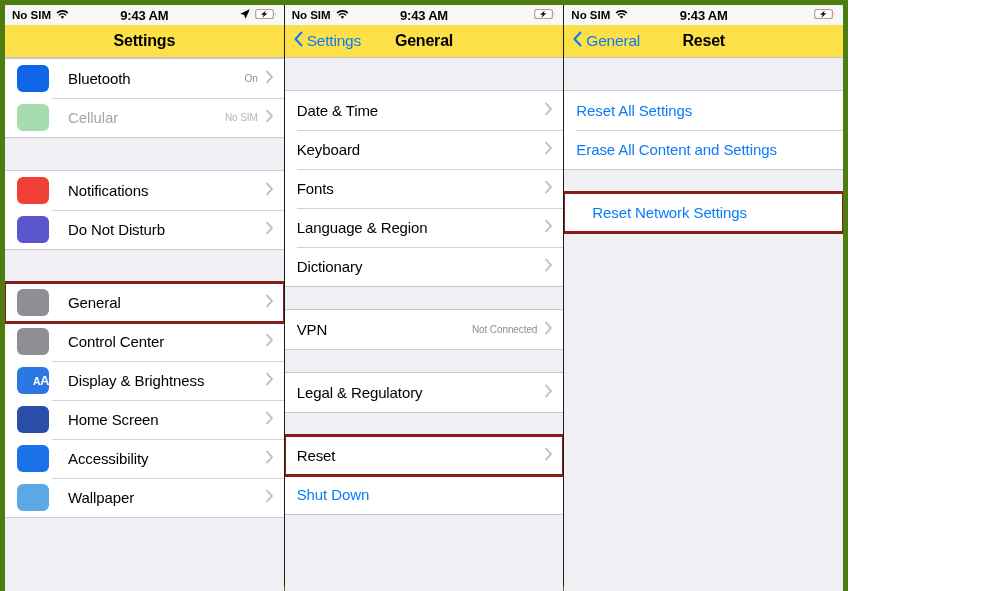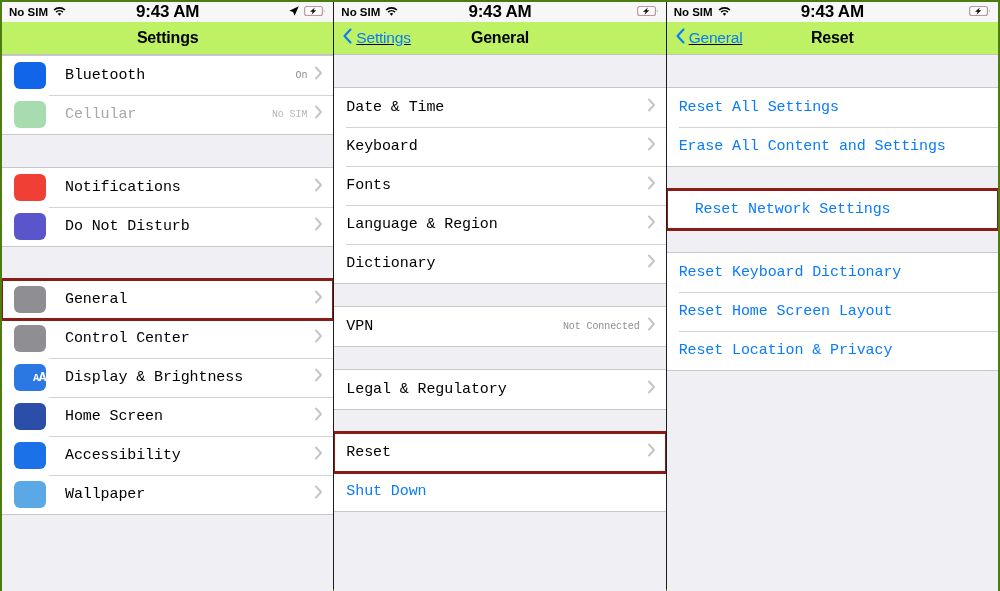--- a/index.html
+++ b/index.html
@@ -4,22 +4,22 @@
 <style>
   * { box-sizing: border-box; margin: 0; padding: 0; }
   html, body {
     width: 1000px; height: 591px;
     background: #ffffff;
     font-family: "Liberation Sans", sans-serif;
     -webkit-font-smoothing: antialiased;
   }
   .screens {
     display: flex;
-    width: 1000px; height: 591px;
-    border: 2px solid #4d7c0f;
+    width: 848px; height: 591px;
+    border: 5px solid #4d7c0f;
     background: #1c1c1c;
     gap: 1px;
   }
   .phone {
     position: relative;
     width: 332px;
     height: 589px;
     background: #efeff4;
     overflow: hidden;
     display: flex;
@@ -35,41 +35,40 @@
     align-items: center;
     padding: 0 7px;
     font-size: 11.5px;
     font-weight: bold;
     color: #000;
     position: relative;
   }
   .sb-left { display: flex; align-items: center; gap: 4px; }
   .sb-center {
     position: absolute; left: 0; right: 0; text-align: center;
-    font-size: 17px; font-weight: bold; letter-spacing: -0.2px;
+    font-size: 13px; font-weight: bold; letter-spacing: -0.2px;
   }
   .sb-right {
     margin-left: auto; display: flex; align-items: center; gap: 4px;
     position: relative; z-index: 2;
   }
   .wifi-icon { display: block; }
   .loc-icon { display: block; }
   .batt { display: block; }
 
   
   .navbar {
     flex: 0 0 33px;
     height: 33px;
-    background: #bef264;
+    background: #fde047;
     border-bottom: 1px solid #c3c3c6;
     display: flex;
     align-items: center;
     position: relative;
     padding: 0 8px;
-    text-decoration: underline;
   }
   .nav-title {
     position: absolute; left: 0; right: 0; text-align: center;
     font-size: 16px; font-weight: bold; color: #000;
     letter-spacing: -0.2px;
   }
   .nav-back {
     display: flex; align-items: center; gap: 3px;
     color: #0a7bf9; font-size: 15.5px; position: relative; z-index: 2;
     letter-spacing: -0.2px;
@@ -81,21 +80,20 @@
     flex: 1 1 auto;
     overflow: hidden;
     background: #efeff4;
   }
   .gap { height: 32px; background: #efeff4; }
   .gap.sm { height: 22px; }
   .group {
     background: #4c1d95;
     border-top: 1px solid #c8c7cc;
     border-bottom: 1px solid #c8c7cc;
-    font-family: Liberation Mono, monospace;
   }
   .row {
     display: flex;
     align-items: center;
     height: 39px;
     padding: 0 10px 0 12px;
     background: #fff;
     position: relative;
   }
   .row + .row::before {
@@ -479,26 +477,15 @@
             <span class="label link">Erase All Content and Settings</span>
           </div>
         </div>
         <div class="gap sm"></div>
         <div class="group">
           <div class="row" style="outline: rgb(138, 28, 24) solid 3px; outline-offset: -1px; z-index: 4; padding-left: 28px;">
             <span class="label link">Reset Network Settings</span>
           </div>
         </div>
         <div class="gap sm"></div>
-        <div class="group">
-          <div class="row">
-            <span class="label link">Reset Keyboard Dictionary</span>
-          </div>
-          <div class="row">
-            <span class="label link">Reset Home Screen Layout</span>
-          </div>
-          <div class="row">
-            <span class="label link">Reset Location &amp; Privacy</span>
-          </div>
-        </div>
       </div>
     </div>
   </div>
 
 </body></html>

